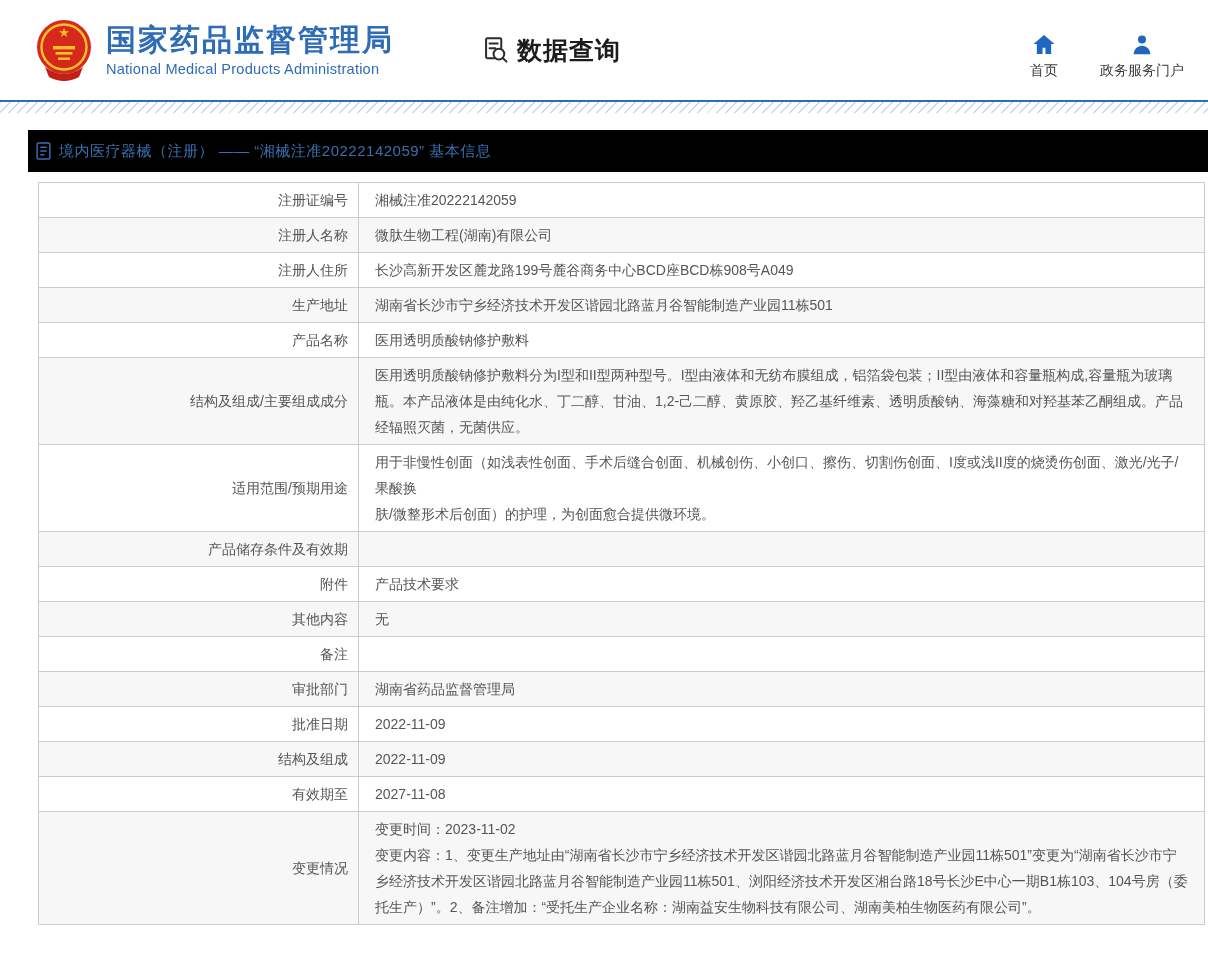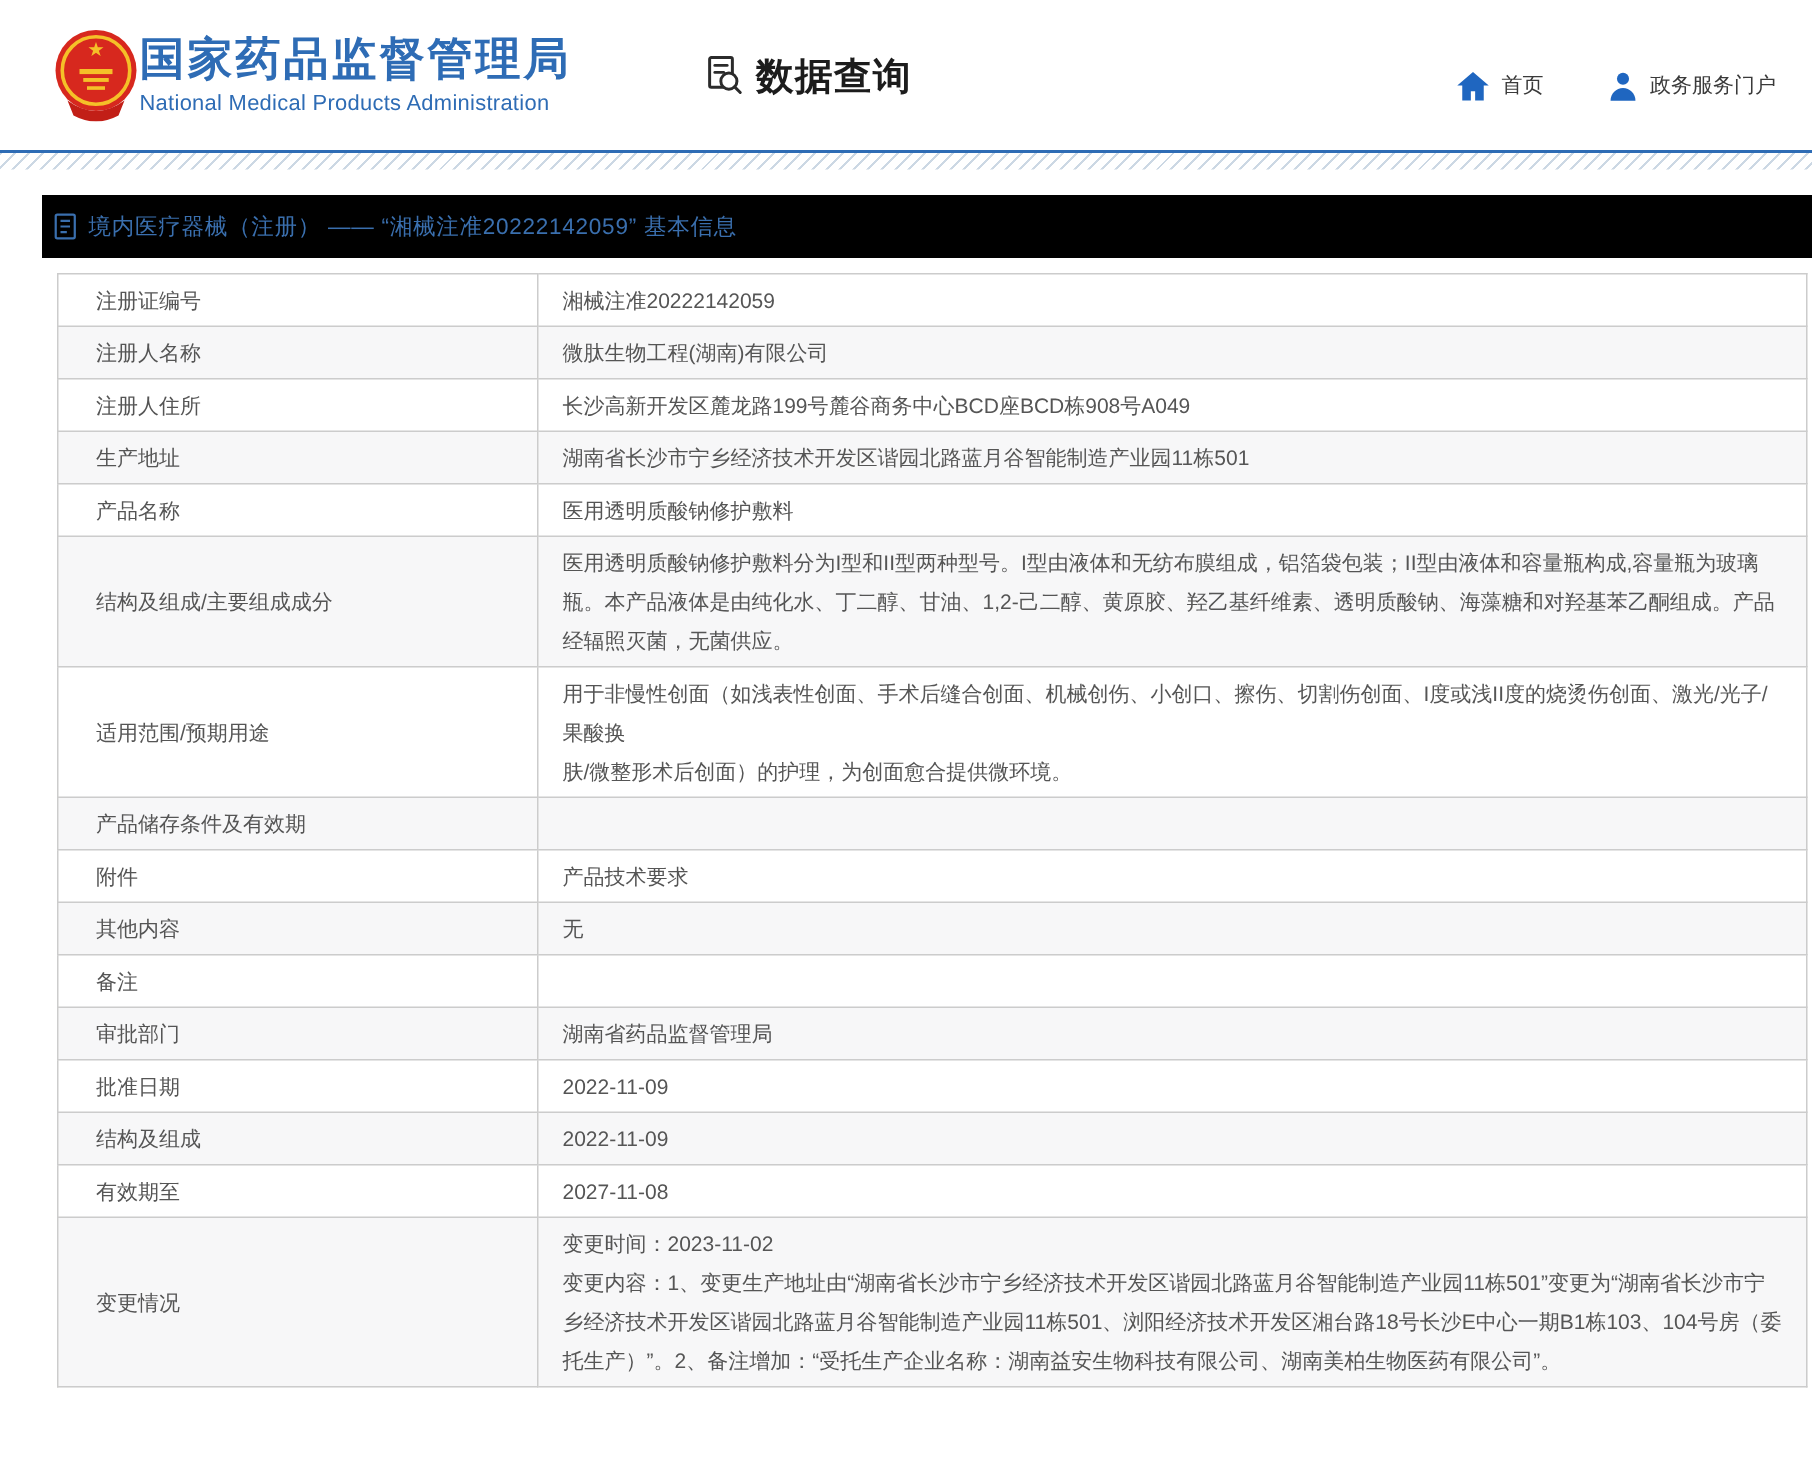--- a/index.html
+++ b/index.html
@@ -1,43 +1,43 @@
 <!DOCTYPE html>
 <html><head>
 <meta charset="utf-8">
 <style>
   * { box-sizing: border-box; margin: 0; padding: 0; }
   html, body { width: 1208px; background: #ffffff; font-family: "Liberation Sans", "DejaVu Sans", sans-serif; }
 
   
   .header { display: flex; align-items: center; height: 100px; padding: 0 24px 0 35px; background: #fff; }
   .logo { width: 58px; height: 62px; flex: 0 0 auto; }
-  .org-block { }
+  .org-block { margin-left: 13px; }
   .org-cn { font-size: 30px; font-weight: bold; color: #2e6cb5; letter-spacing: 2px; line-height: 1.15; }
   .org-en { font-size: 14.6px; color: #2e6cb5; margin-top: 3px; letter-spacing: 0.2px; }
   .data-query { display: flex; align-items: center; gap: 7px; margin-left: 88px; cursor: pointer; }
   .data-query-label { font-size: 25px; font-weight: 600; color: #1c1c1c; letter-spacing: 1px; }
   .header-nav { margin-left: auto; display: flex; gap: 42px; align-items: flex-start; }
-  .nav-item { display: flex; align-items: center; gap: 7px; cursor: pointer; padding-top: 14px; }
+  .nav-item { display: flex; flex-direction: column; align-items: center; gap: 7px; cursor: pointer; padding-top: 14px; }
   .nav-label { font-size: 14px; color: #3a3a3a; white-space: nowrap; }
 
   
   .divider { border-top: 2px solid #2e6cb5; height: 13px;
     background: repeating-linear-gradient(135deg, #ccd8e4 0px, #ccd8e4 1.4px, transparent 1.4px, transparent 6.5px); }
 
   
   .breadcrumb { margin: 17px 0 0 28px; width: calc(100% - 28px); height: 42px; background: #000000;
     display: flex; align-items: center; gap: 8px; padding-left: 8px; }
   .breadcrumb-text { font-size: 15px; color: #3a6fae; letter-spacing: 0.5px; }
 
   
   .table-wrap { margin: 10px 0 0 38px; width: 1167px; padding-bottom: 2px; }
   table.info { border-collapse: collapse; width: 100%; table-layout: fixed; }
   table.info td { border: 1px solid #cccccc; font-size: 14px; color: #555; vertical-align: middle; }
-  td.cell-label { width: 320px; text-align: left; padding: 6px 25px; line-height: 22px; color: #555; }
+  td.cell-label { width: 320px; text-align: right; padding: 6px 10px; line-height: 22px; color: #555; }
   td.cell-value { padding: 4px 16px; line-height: 26px; white-space: pre-wrap; word-break: break-all; color: #555; }
   tr { background: #ffffff; height: 34px; }
   tr.alt { background: #f7f7f8; }
 </style>
 </head>
 <body>
 
 <div class="header">
   <svg class="logo" viewBox="0 0 58 62">
     <circle cx="29" cy="28" r="27" fill="#d7281e"></circle>

